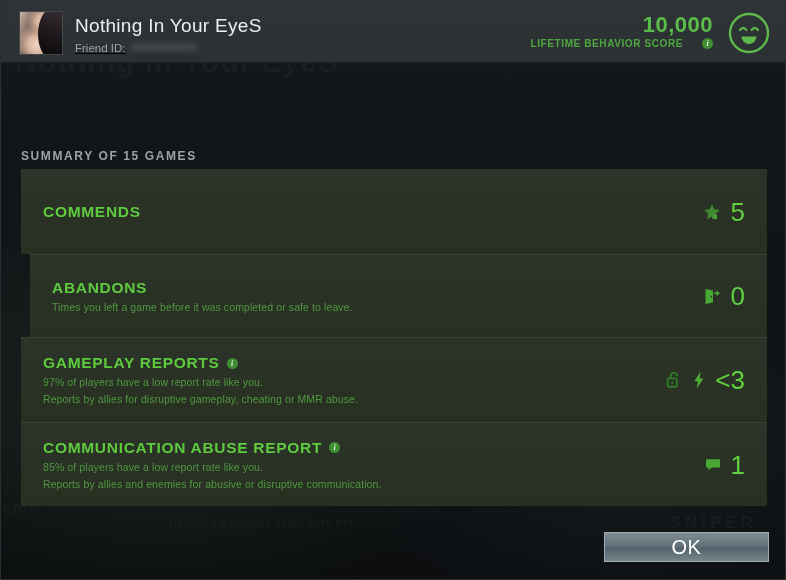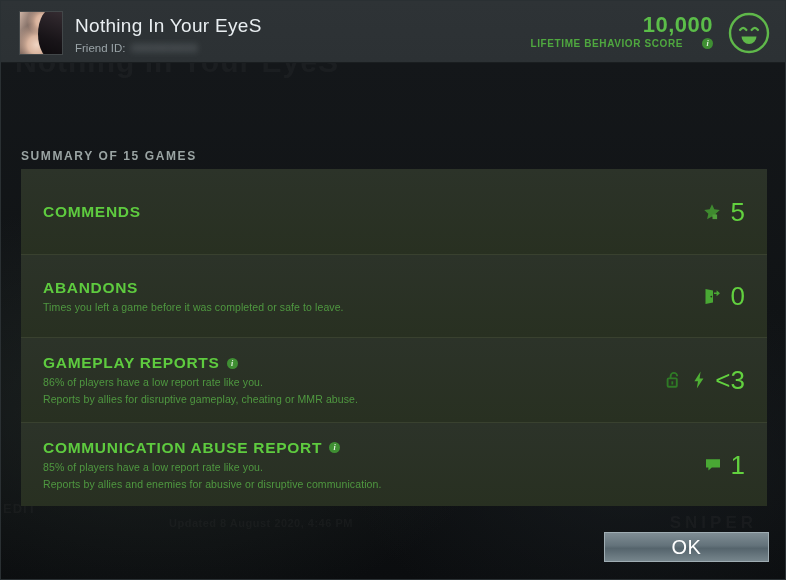--- a/index.html
+++ b/index.html
@@ -101,20 +101,21 @@
     color: #e9eef1;
     letter-spacing: 0.3px;
   }
   .friend-row {
     position: absolute;
     left: 74px;
     top: 41px;
     display: flex;
     align-items: center;
     gap: 6px;
+    text-decoration: underline;
   }
   .friend-label { font-size: 11.5px; color: #9aa4a8; }
   .friend-value {
     font-size: 11.5px;
     color: rgba(190,198,202,0.55);
     filter: blur(3.2px);
     letter-spacing: 1px;
   }
 
   .score-block {
@@ -190,21 +191,21 @@
     position: relative;
     background: linear-gradient(180deg, #2c3329 0%, #283021 100%);
     border-top: 1px solid #39412f;
     padding: 0 22px;
     display: flex;
     align-items: center;
     justify-content: space-between;
   }
   .row:first-child { border-top: none; }
   .row-commends { height: 85px; }
-  .row-abandons { height: 83px; }
+  .row-abandons { height: 83px; margin-left: 9px; }
   .row-gameplay { height: 85px; }
   .row-comm     { height: 84px; }
 
   .row-left { display: flex; flex-direction: column; gap: 3px; }
   .row-title-line { display: flex; align-items: center; gap: 7px; }
   .row-title {
     font-size: 15.5px;
     font-weight: bold;
     color: #5ecb3f;
     letter-spacing: 0.7px;
@@ -327,21 +328,21 @@
         <span class="row-value">0</span>
       </div>
     </div>
 
     <div class="row row-gameplay">
       <div class="row-left">
         <div class="row-title-line">
           <span class="row-title">GAMEPLAY REPORTS</span>
           <span class="info-icon">i</span>
         </div>
-        <div class="row-desc">86% of players have a low report rate like you.</div>
+        <div class="row-desc">97% of players have a low report rate like you.</div>
         <div class="row-desc">Reports by allies for disruptive gameplay, cheating or MMR abuse.</div>
       </div>
       <div class="row-right">
         <span>
           <svg class="icon-svg" width="18" height="20" viewBox="0 0 18 20">
             <path d="M5.6 8.4 V6.2 a3.3 3.3 0 0 1 6.6 0" fill="none" stroke="#2f7a26" stroke-width="1.9"></path>
             <rect x="2.6" y="8.4" width="9.2" height="8.4" rx="1.1" fill="none" stroke="#2f7a26" stroke-width="1.9"></rect>
             <rect x="6.4" y="11.3" width="1.8" height="3.2" fill="#2f7a26"></rect>
           </svg>
         </span>

